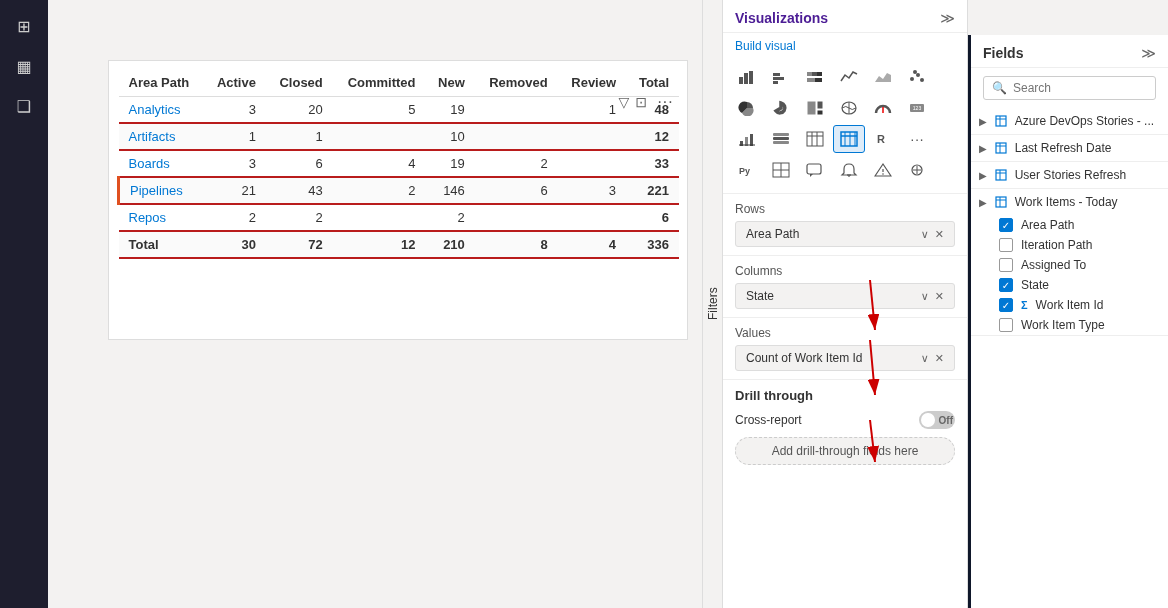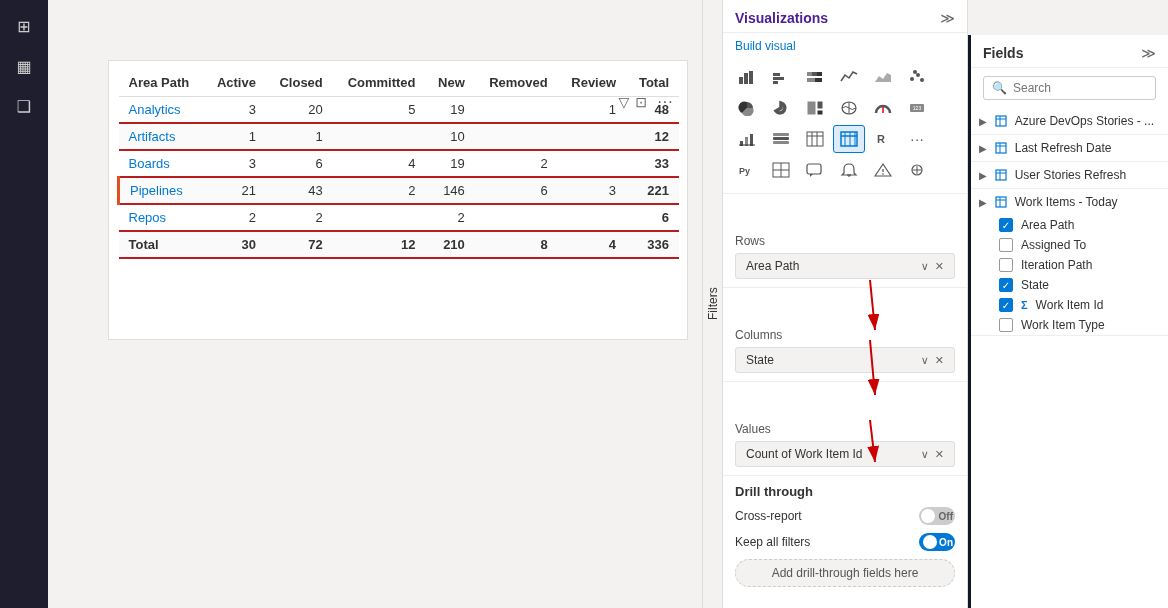--- a/index.html
+++ b/index.html
@@ -158,21 +158,20 @@
     }
     .chart-icon-btn.selected {
       background: #deecf9;
       border: 1px solid #0078d4;
     }
 
     
     .well-section {
       padding: 8px 12px;
       border-bottom: 1px solid #eee;
-      margin-top: 32px;
     }
     .well-label {
       font-size: 12px;
       color: #555;
       margin-bottom: 5px;
       font-weight: 500;
     }
     .well-box {
       background: #f3f2f1;
       border: 1px solid #ddd;
@@ -750,27 +749,20 @@
 
       <div class="drillthrough-section">
         <div class="drillthrough-title">Drill through</div>
         <div class="drillthrough-row">
           <span>Cross-report</span>
           <div class="toggle-switch toggle-off">
             <div class="toggle-knob"></div>
             <span class="toggle-text" style="margin-left:4px;color:#666;">Off</span>
           </div>
         </div>
-        <div class="drillthrough-row">
-          <span>Keep all filters</span>
-          <div class="toggle-switch toggle-on">
-            <div class="toggle-knob"></div>
-            <span class="toggle-text" style="margin-left:2px;">On</span>
-          </div>
-        </div>
         <div class="drillthrough-add">Add drill-through fields here</div>
       </div>
     </div>
   </div>
 
   <div class="viz-fields-separator"></div>
 
   <div class="fields-panel">
     <div class="fields-header">
       <span class="fields-title">Fields</span>
@@ -833,25 +825,25 @@
               </svg>
             </span>
             <span class="field-group-name">Work Items - Today</span>
           </div>
           <div class="field-item">
             <div class="field-checkbox checked">✓</div>
             <span class="field-name">Area Path</span>
           </div>
           <div class="field-item">
             <div class="field-checkbox"></div>
-            <span class="field-name">Assigned To</span>
+            <span class="field-name">Iteration Path</span>
           </div>
           <div class="field-item">
             <div class="field-checkbox"></div>
-            <span class="field-name">Iteration Path</span>
+            <span class="field-name">Assigned To</span>
           </div>
           <div class="field-item">
             <div class="field-checkbox checked">✓</div>
             <span class="field-name">State</span>
           </div>
           <div class="field-item">
             <div class="field-checkbox checked">✓</div>
             <span class="sigma-icon">Σ</span>
             <span class="field-name">Work Item Id</span>
           </div>

